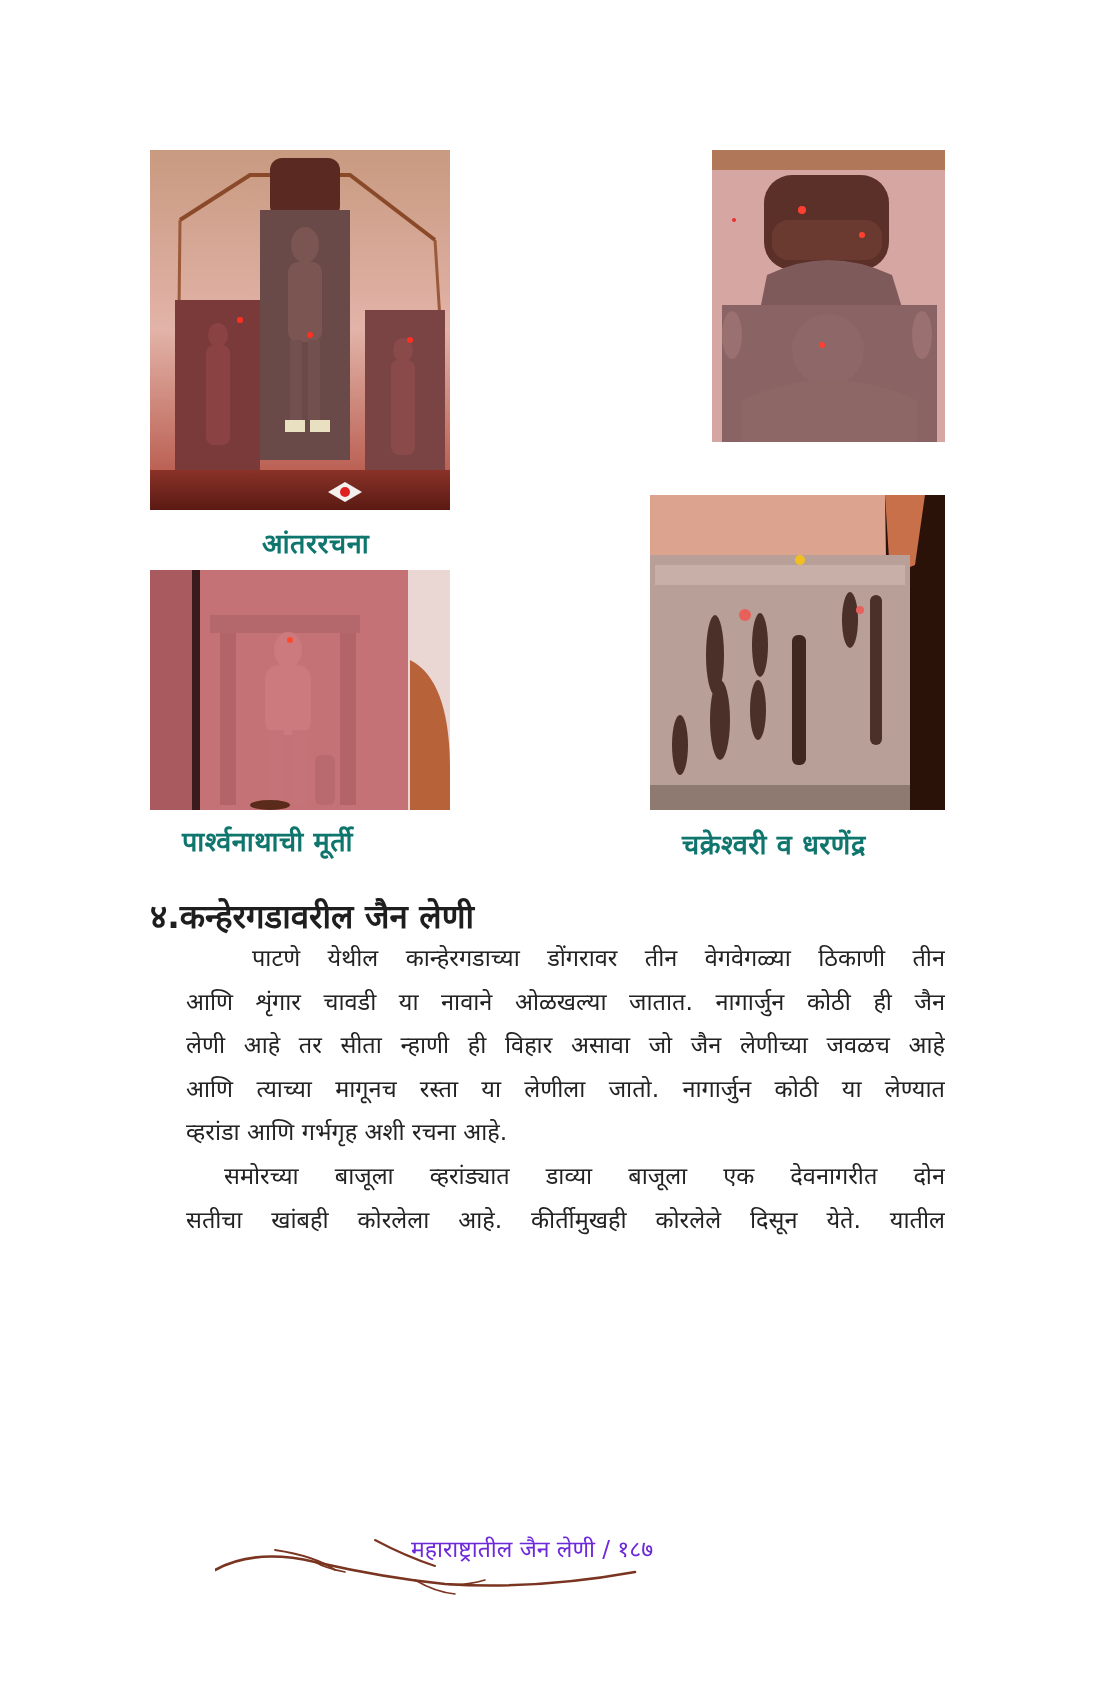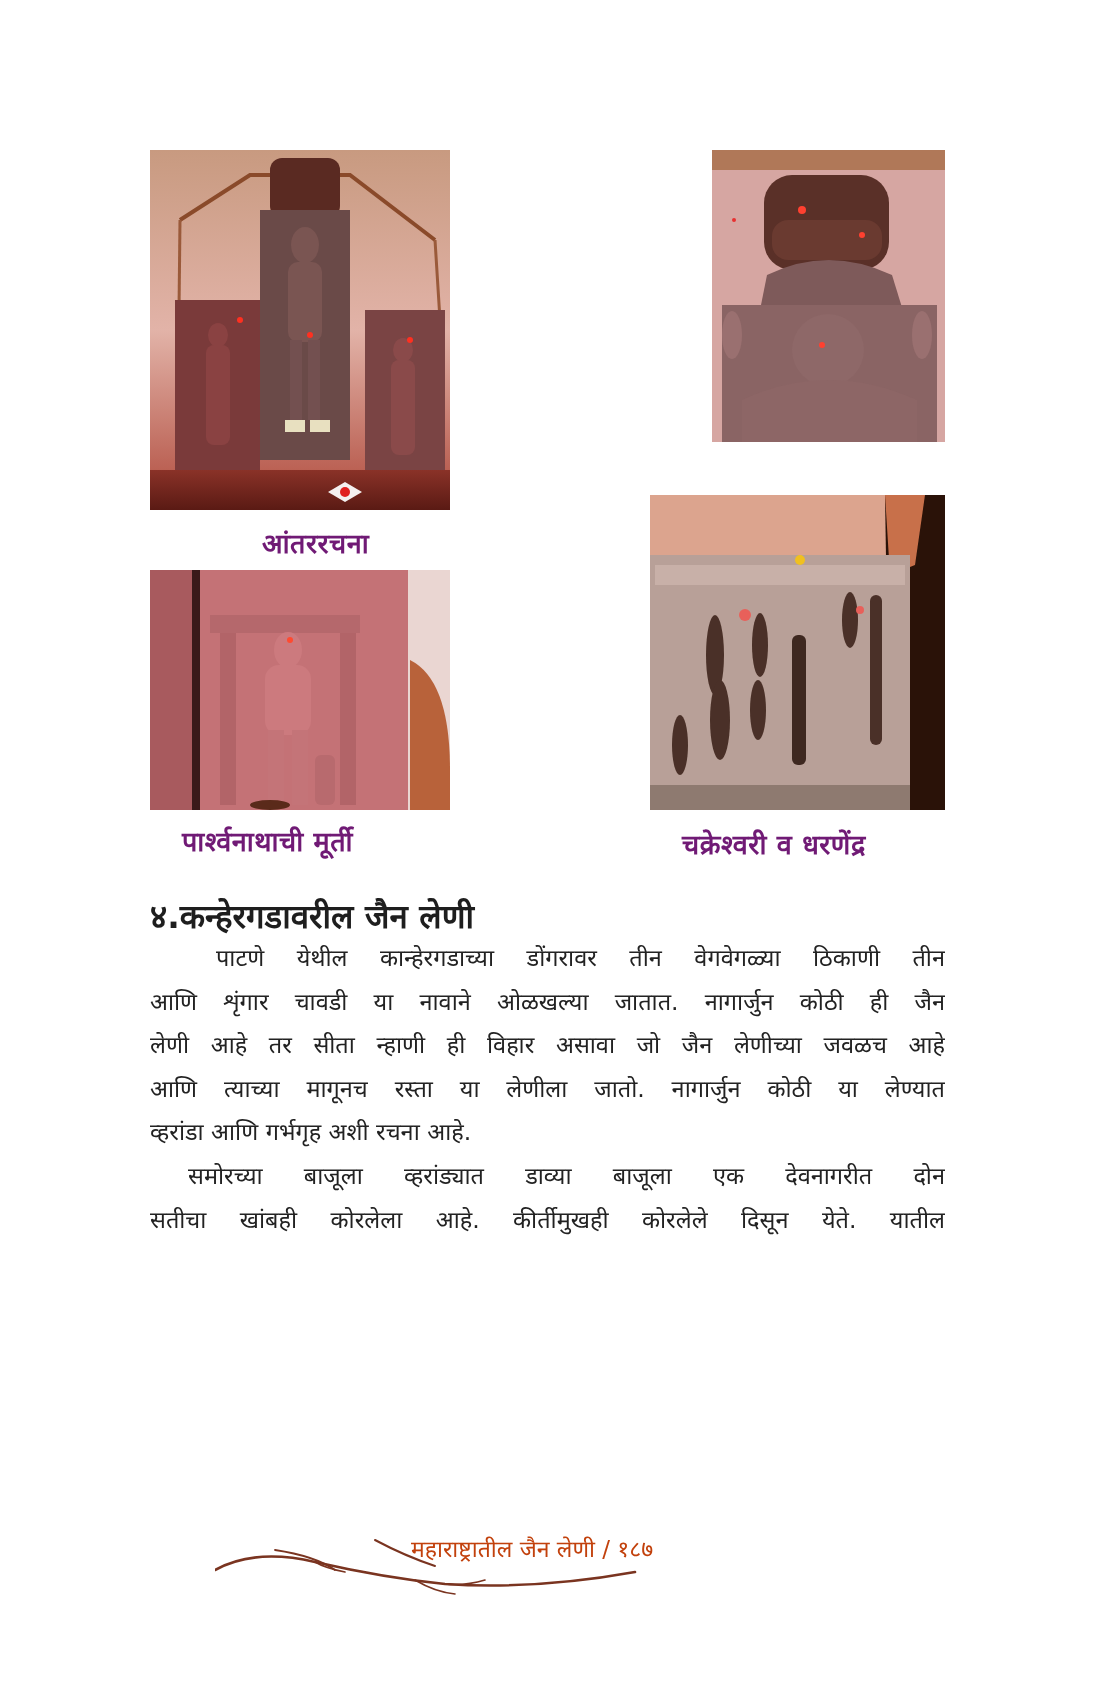--- a/index.html
+++ b/index.html
@@ -7,42 +7,42 @@
       width: 1100px; height: 1700px; position: relative; overflow: hidden;
       font-family: "DejaVu Sans", "Liberation Sans", sans-serif;
       color: #1a1a1a;
     }
     .photo {
       position: absolute; overflow: hidden;
     }
     .photo svg { display: block; width: 100%; height: 100%; }
     .caption {
       position: absolute; font-weight: bold; font-size: 27px;
-      color: #701a75; white-space: nowrap; letter-spacing: 0.5px;
+      color: #0f766e; white-space: nowrap; letter-spacing: 0.5px;
     }
     .section-title {
       position: absolute; left: 150px; top: 893px;
       font-size: 33px; font-weight: bold; color: #1e1e1e; white-space: nowrap;
     }
     .body-text {
       position: absolute; left: 150px; width: 795px; top: 937px;
       font-size: 23.5px; line-height: 43.6px; color: #222;
     }
     .body-text .line {
       display: block; white-space: nowrap; text-align: justify;
-      text-align-last: justify; height: 43.6px; overflow: hidden;
+      text-align-last: justify; height: 43.6px; overflow: hidden; margin-left: 36px;
     }
     .body-text .line.last { text-align-last: left; }
     .body-text .line.indent { padding-left: 66px; }
     .body-text .line.indent2 { padding-left: 38px; }
     .footer {
       position: absolute; left: 215px; top: 1520px; width: 520px; height: 80px;
     }
     .footer-text {
-      position: absolute; left: 196px; top: 12px; font-size: 23px; color: #c2410c;
+      position: absolute; left: 196px; top: 12px; font-size: 23px; color: #6d28d9;
       white-space: nowrap;
     }
     .footer svg { position: absolute; left: 0; top: 0; }
   </style>
 </head>
 <body>
 
 <div class="photo" style="left:150px; top:150px; width:300px; height:360px;">
   <svg viewBox="0 0 300 360" preserveAspectRatio="none">
     <defs>

